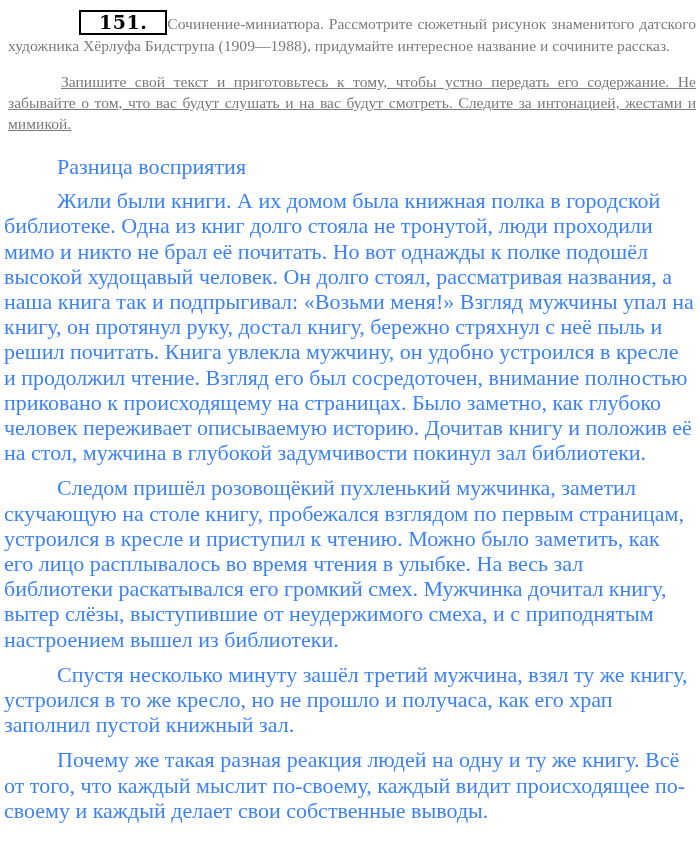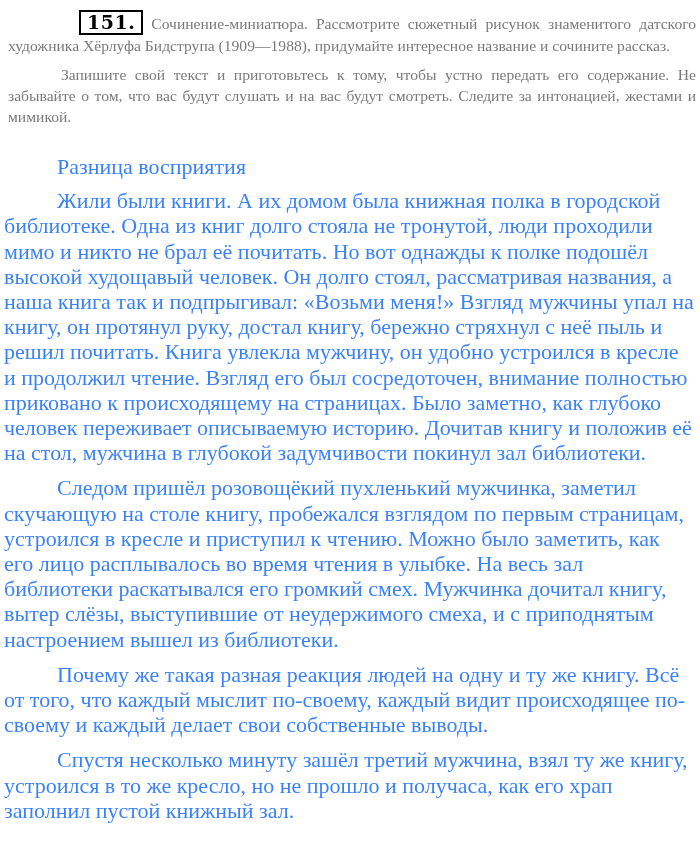--- a/index.html
+++ b/index.html
@@ -23,34 +23,35 @@
       font-size: 15.6px;
       line-height: 21px;
     }
     .task p {
       margin: 0;
       text-align: justify;
     }
     .task-number-box {
       display: inline-block;
       border: 2px solid #000;
-      padding: 0 6px;
+      padding: 0 18px;
       margin-left: 71px;
-      margin-right: 8px;
+      margin-right: 0;
       font-family: "DejaVu Serif", serif;
       font-weight: bold;
       font-size: 19px;
       line-height: 21px;
       color: #000;
       letter-spacing: 0.5px;
       vertical-align: baseline;
     }
     .task .p2 {
-      margin-top: 8px;
+      margin-top: 15px;
       text-indent: 53px;
+      text-decoration: underline;
     }
     .essay {
       position: absolute;
       left: 4px;
       top: 154px;
       width: 690px;
       color: #3b82f6;
       font-size: 22px;
       line-height: 25.2px;
     }
@@ -69,15 +70,15 @@
   <p>
     <span class="task-number-box">151.</span><span>Сочинение-миниатюра. Рассмотрите сюжетный рисунок знаменитого датского художника Хёрлуфа Бидструпа (1909—1988), придумайте интересное название и сочините рассказ.</span>
   </p>
   <p class="p2">Запишите свой текст и приготовьтесь к тому, чтобы устно передать его содержание. Не забывайте о том, что вас будут слушать и на вас будут смотреть. Следите за интонацией, жестами и мимикой.</p>
 </div>
 
 <div class="essay">
   <p class="title">Разница восприятия</p>
   <p>Жили были книги. А их домом была книжная полка в городской библиотеке. Одна из книг долго стояла не тронутой, люди проходили мимо и никто не брал её почитать. Но вот однажды к полке подошёл высокой худощавый человек. Он долго стоял, рассматривая названия, а наша книга так и подпрыгивал: «Возьми меня!» Взгляд мужчины упал на книгу, он протянул руку, достал книгу, бережно стряхнул с неё пыль и решил почитать. Книга увлекла мужчину, он удобно устроился в кресле и продолжил чтение. Взгляд его был сосредоточен, внимание полностью приковано к происходящему на страницах. Было заметно, как глубоко человек переживает описываемую историю. Дочитав книгу и положив её на стол, мужчина в глубокой задумчивости покинул зал библиотеки.</p>
   <p>Следом пришёл розовощёкий пухленький мужчинка, заметил скучающую на столе книгу, пробежался взглядом по первым страницам, устроился в кресле и приступил к чтению. Можно было заметить, как его лицо расплывалось во время чтения в улыбке. На весь зал библиотеки раскатывался его громкий смех. Мужчинка дочитал книгу, вытер слёзы, выступившие от неудержимого смеха, и с приподнятым настроением вышел из библиотеки.</p>
+  <p>Спустя несколько минуту зашёл третий мужчина, взял ту же книгу, устроился в то же кресло, но не прошло и получаса, как его храп заполнил пустой книжный зал.</p>
   <p>Почему же такая разная реакция людей на одну и ту же книгу. Всё от того, что каждый мыслит по-своему, каждый видит происходящее по-своему и каждый делает свои собственные выводы.</p>
-  <p>Спустя несколько минуту зашёл третий мужчина, взял ту же книгу, устроился в то же кресло, но не прошло и получаса, как его храп заполнил пустой книжный зал.</p>
 </div>
 
 </body></html>

